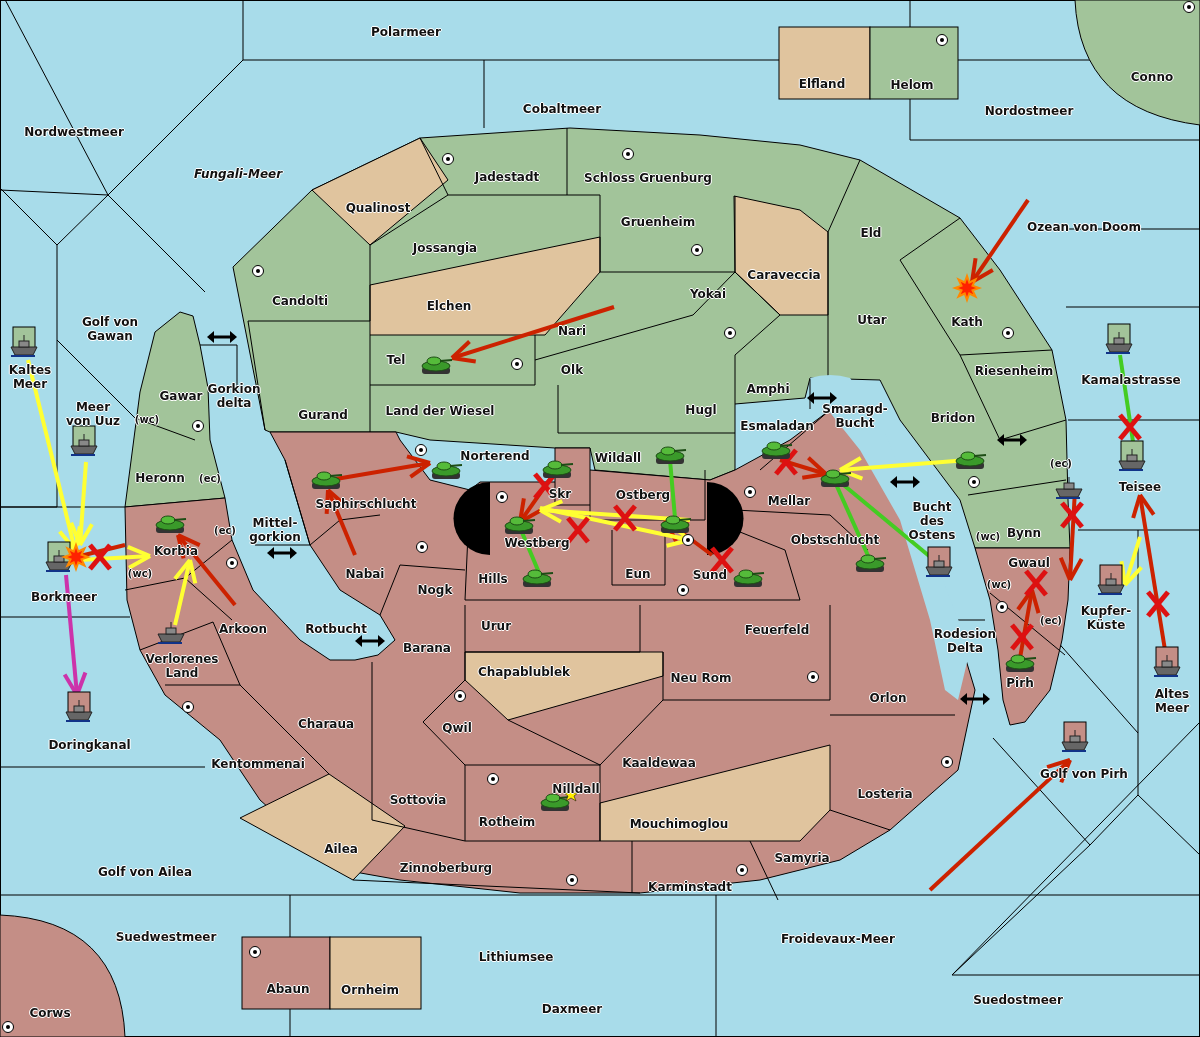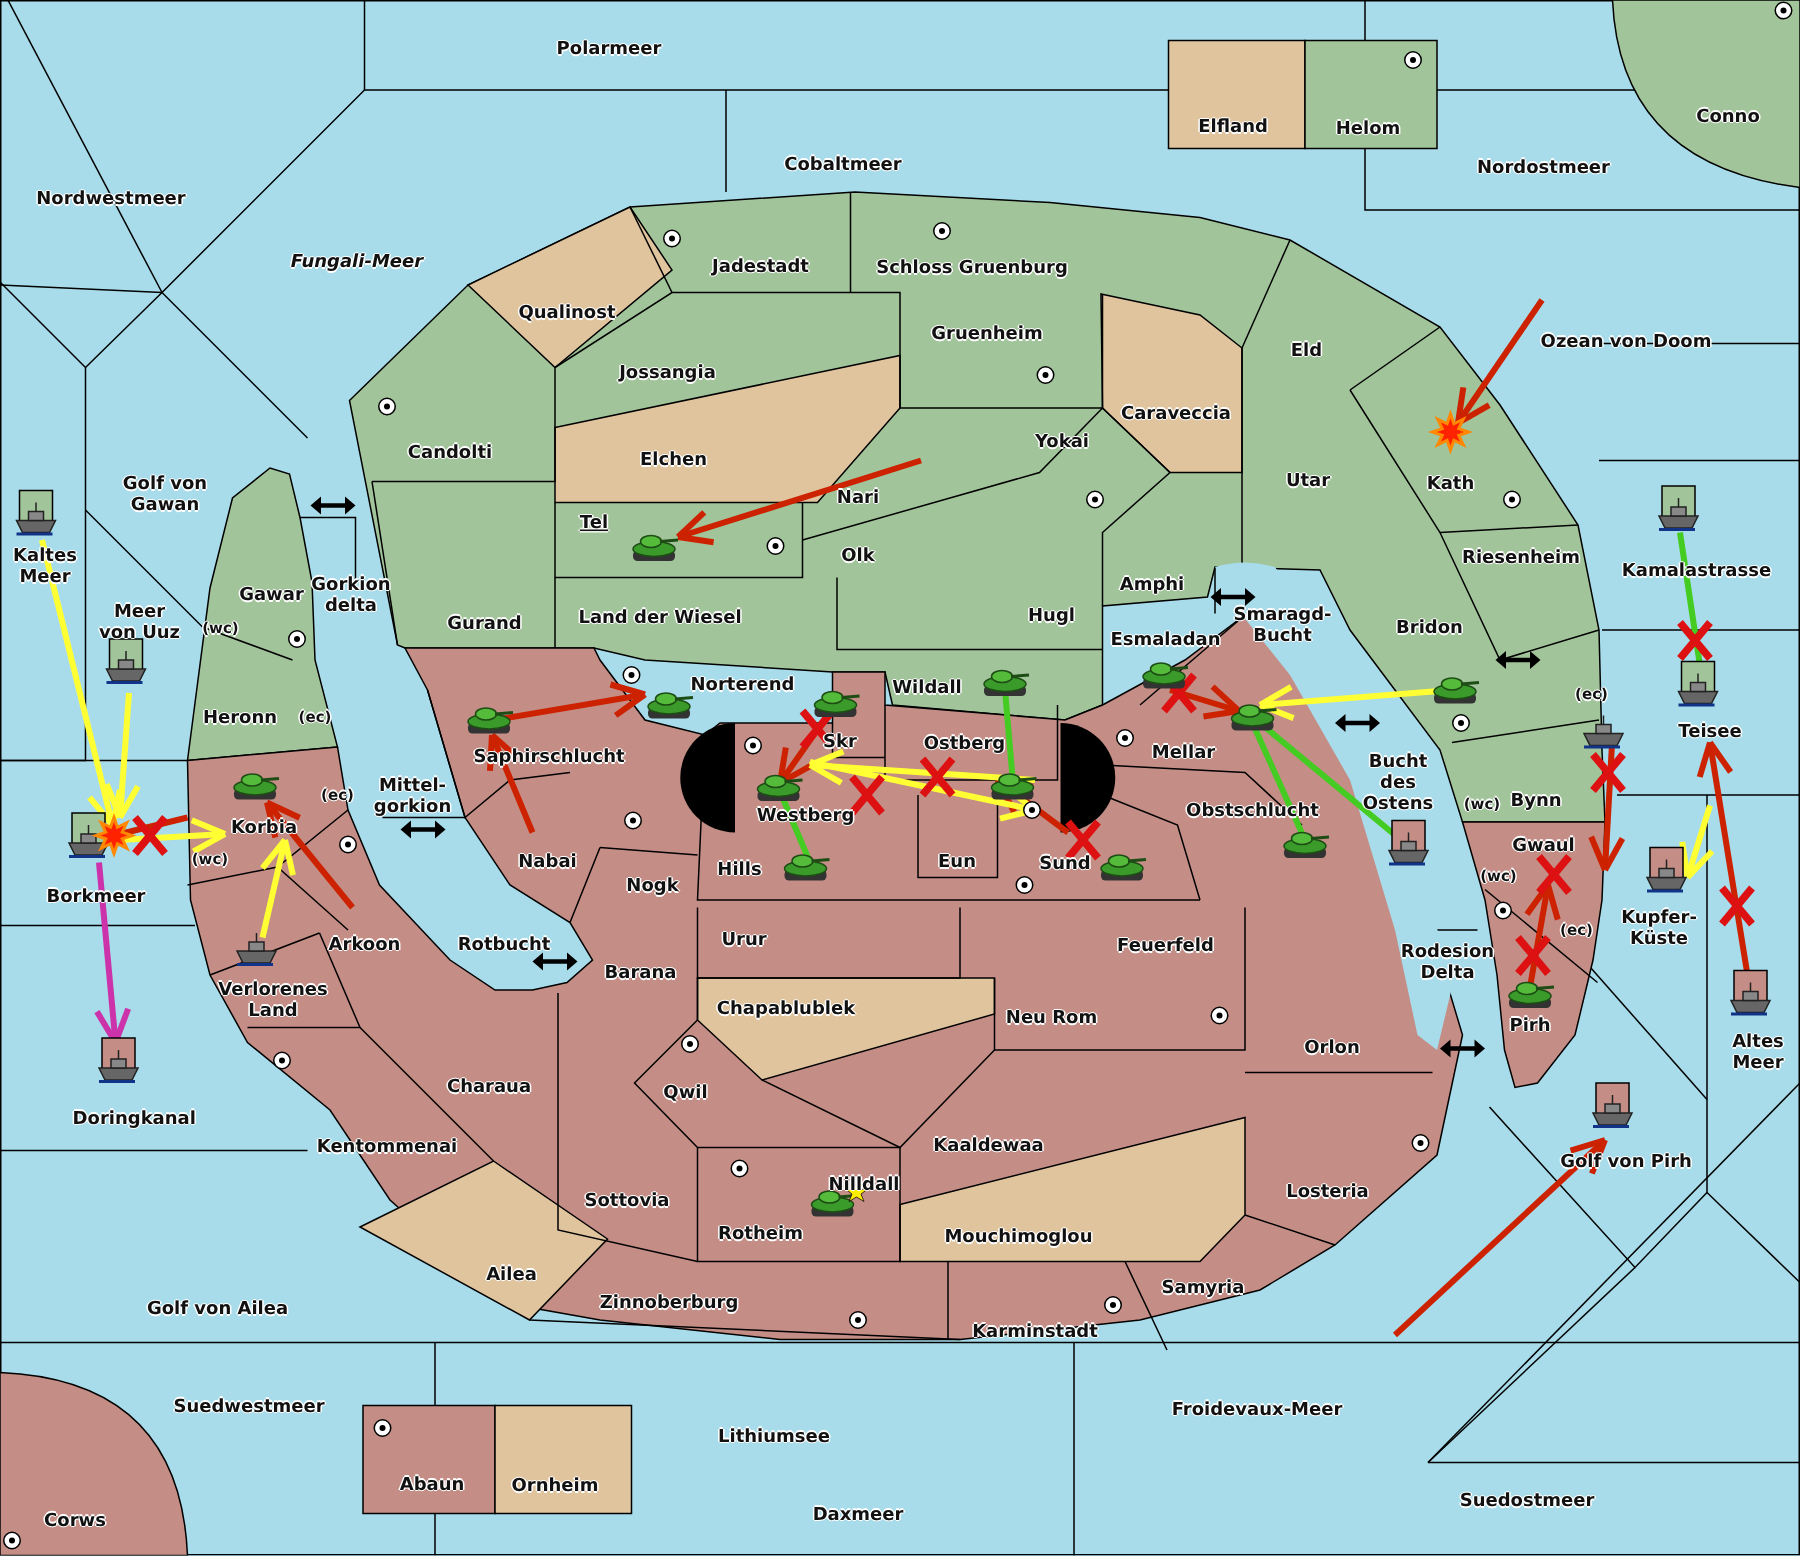--- a/index.html
+++ b/index.html
@@ -558,21 +558,21 @@
       <div class="lbl" style="left: 658px; top: 222px; white-space: pre;">Gruenheim</div>
       <div class="lbl" style="left: 871px; top: 233px; white-space: pre;">Eld</div>
       <div class="lbl" style="left: 445px; top: 248px; white-space: pre;">Jossangia</div>
       <div class="lbl" style="left: 784px; top: 275px; white-space: pre;">Caraveccia</div>
       <div class="lbl" style="left: 708px; top: 294px; white-space: pre;">Yokai</div>
       <div class="lbl" style="left: 300px; top: 301px; white-space: pre;">Candolti</div>
       <div class="lbl" style="left: 449px; top: 306px; white-space: pre;">Elchen</div>
       <div class="lbl" style="left: 872px; top: 320px; white-space: pre;">Utar</div>
       <div class="lbl" style="left: 967px; top: 322px; white-space: pre;">Kath</div>
       <div class="lbl" style="left: 572px; top: 331px; white-space: pre;">Nari</div>
-      <div class="lbl" style="left: 396px; top: 348px; white-space: pre; text-decoration: underline;">Tel</div>
+      <div class="lbl" style="left: 396px; top: 360px; white-space: pre;">Tel</div>
       <div class="lbl" style="left: 572px; top: 370px; white-space: pre;">Olk</div>
       <div class="lbl" style="left: 1014px; top: 371px; white-space: pre;">Riesenheim</div>
       <div class="lbl" style="left: 768px; top: 389px; white-space: pre;">Amphi</div>
       <div class="lbl" style="left: 181px; top: 396px; white-space: pre;">Gawar</div>
       <div class="lbl" style="left: 701px; top: 410px; white-space: pre;">Hugl</div>
       <div class="lbl" style="left: 440px; top: 411px; white-space: pre;">Land der Wiesel</div>
       <div class="lbl" style="left: 323px; top: 415px; white-space: pre;">Gurand</div>
       <div class="lbl" style="left: 953px; top: 418px; white-space: pre;">Bridon</div>
       <div class="lbl" style="left: 777px; top: 426px; white-space: pre;">Esmaladan</div>
       <div class="lbl" style="left: 618px; top: 458px; white-space: pre;">Wildall</div>

